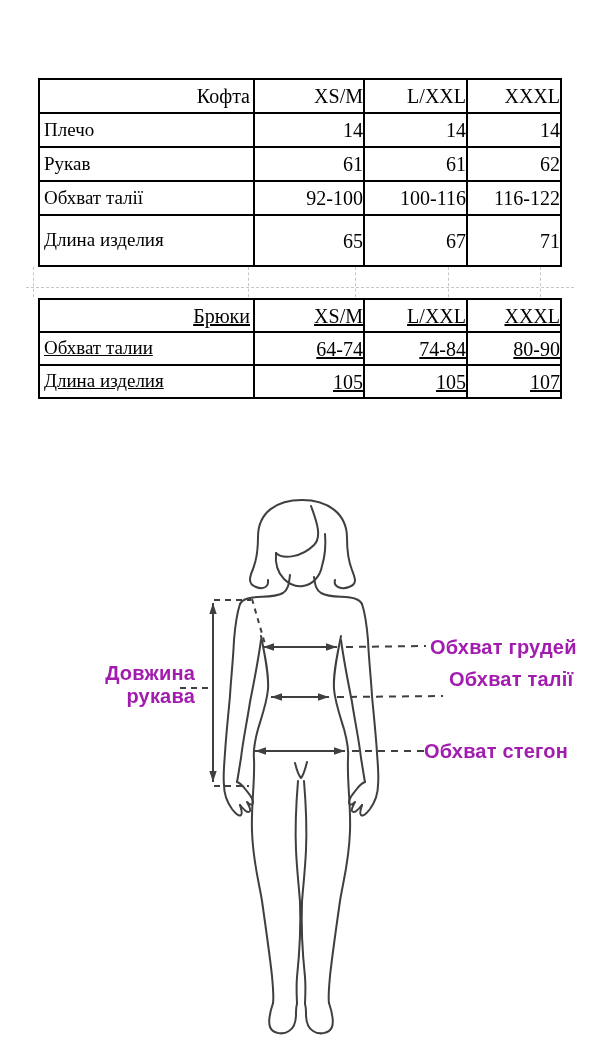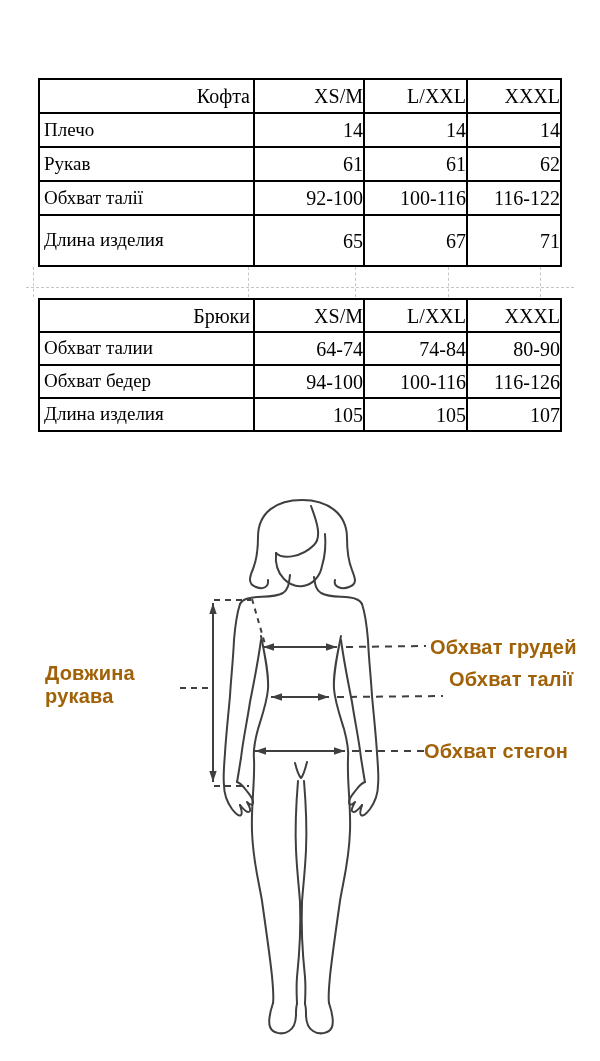--- a/index.html
+++ b/index.html
@@ -9,32 +9,32 @@
   
   table.size{position:absolute;left:38px;border-collapse:collapse;table-layout:fixed;
              width:522px;background:#fff;}
   table.size td{border:2px solid #000;font-size:20px;text-align:right;padding:0;
                 vertical-align:middle;line-height:1.1;}
   table.size td.lbl{text-align:left;padding-left:4px;font-size:19px;margin-left:14px;}
   table.size td.namecell{text-align:right;padding-right:3px;font-size:20px;}
   table.size tr{height:34px;}
   table.size tr.tall{height:51px;}
   #table-top{top:78px;}
-  #table-bottom{top:298px;}
+  #table-bottom{top:298px;text-decoration:underline;}
   #table-bottom tr{height:33px;}
 
   
   .gap-v{position:absolute;top:267px;height:30px;width:0;border-left:1px dashed #c6c6c6;}
   .gap-h{position:absolute;left:26px;top:287px;width:548px;height:0;border-top:1px dashed #c6c6c6;}
 
   
   .diagram-svg{position:absolute;left:0;top:470px;}
   .diag-label{position:absolute;font-family:"Liberation Sans", sans-serif;font-weight:700;
-              font-size:20px;color:#a16207;letter-spacing:0.2px;white-space:nowrap;line-height:23px;}
-  #label-sleeve{left:45px;top:662px;width:150px;text-align:left;white-space:pre-line;}
+              font-size:20px;color:#a21caf;letter-spacing:0.2px;white-space:nowrap;line-height:23px;}
+  #label-sleeve{left:45px;top:662px;width:150px;text-align:right;white-space:pre-line;}
   #label-chest{left:430px;top:636px;}
   #label-waist{left:449px;top:668px;}
   #label-hips{left:424px;top:740px;}
 </style>
 </head>
 <body>
 
 <div class="page">
 
   <table class="size" id="table-top">
@@ -101,26 +101,20 @@
         <td>L/XXL</td>
         <td>XXXL</td>
       </tr>
       <tr>
         <td class="lbl">Обхват талии</td>
         <td>64-74</td>
         <td>74-84</td>
         <td>80-90</td>
       </tr>
       <tr>
-        <td class="lbl">Обхват бедер</td>
-        <td>94-100</td>
-        <td>100-116</td>
-        <td>116-126</td>
-      </tr>
-      <tr>
         <td class="lbl">Длина изделия</td>
         <td>105</td>
         <td>105</td>
         <td>107</td>
       </tr>
     </tbody>
   </table>
 
   <svg class="diagram-svg" width="600" height="591" viewBox="0 0 600 591" fill="none">
     <defs>

